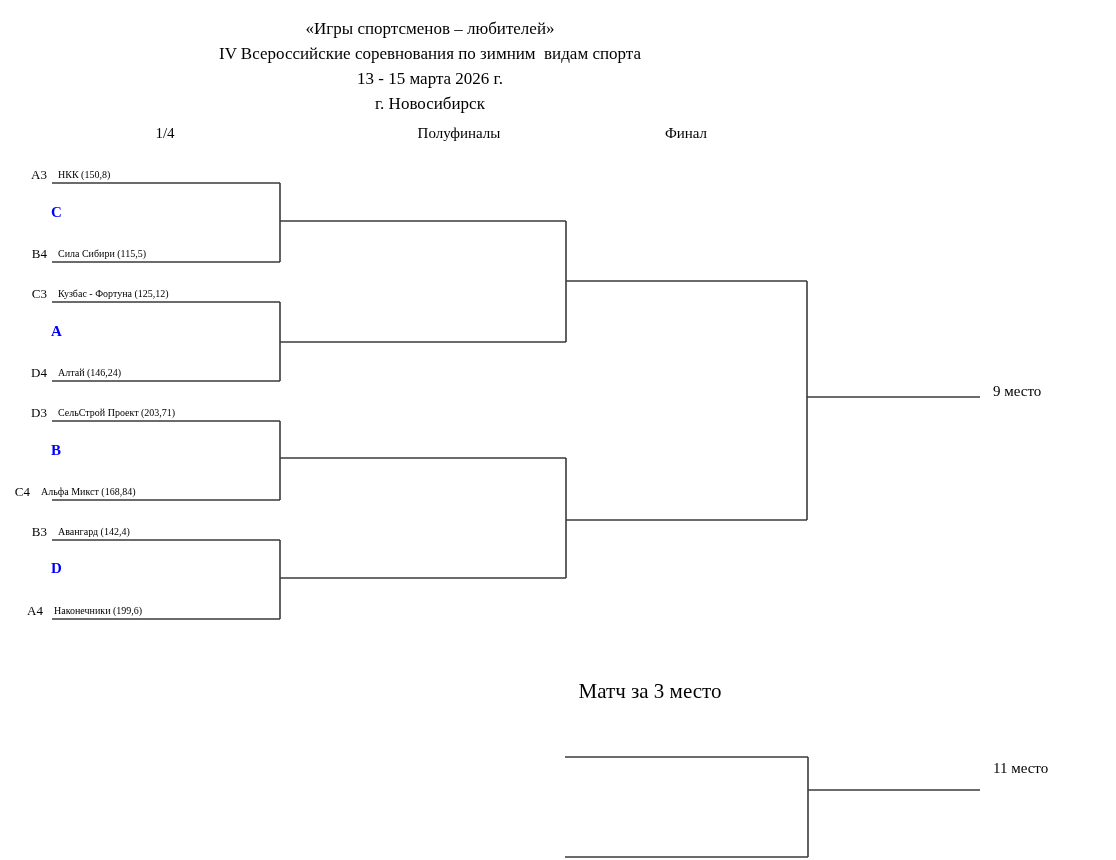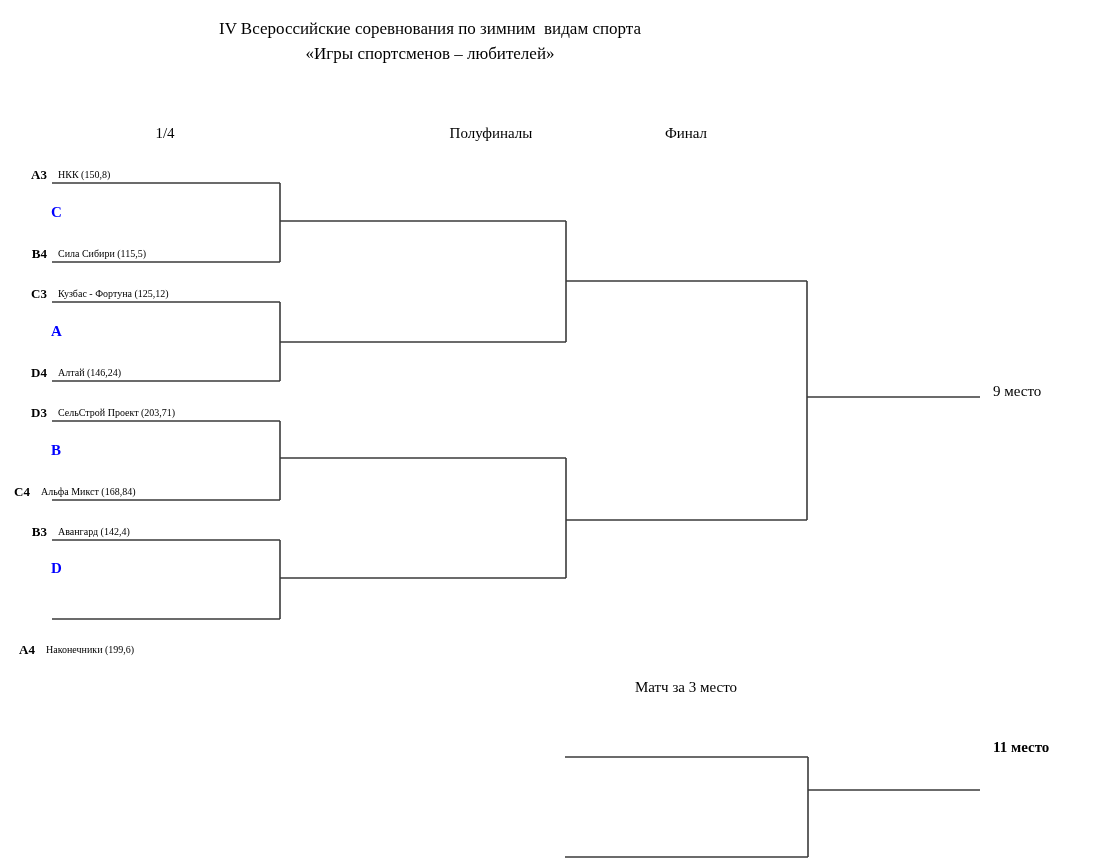--- a/index.html
+++ b/index.html
@@ -30,21 +30,21 @@
 
   
   .round-header {
     position: absolute;
     font-size: 15px;
     text-align: right;
     white-space: nowrap;
     transform: translateX(-50%);
   }
   #round-header-quarter { left: 165px; top: 125px; }
-  #round-header-semi    { left: 459px; top: 125px; margin-left: 32px; }
+  #round-header-semi    { left: 459px; top: 125px; }
   #round-header-final   { left: 686px; top: 125px; }
 
   
   #bracket-canvas {
     position: absolute;
     left: 0;
     top: 0;
     width: 1116px;
     height: 860px;
   }
@@ -54,21 +54,21 @@
   .team-entry {
     position: absolute;
     height: 20px;
     white-space: nowrap;
     line-height: 20px;
   }
   .team-seed {
     position: absolute;
     right: 100%;
     margin-right: 5px;
-    font-weight: bold;
+    font-weight: normal;
     font-size: 13px;
     line-height: 20px;
   }
   .team-name {
     display: block;
     font-size: 10px;
     line-height: 20px;
     padding-left: 6px;
   }
 
@@ -81,37 +81,39 @@
     white-space: nowrap;
   }
 
   
   .place-label {
     position: absolute;
     font-size: 15px;
     white-space: nowrap;
   }
   #place-label-9  { left: 993px; top: 383px; }
-  #place-label-11 { left: 993px; top: 739px; font-weight: bold; }
+  #place-label-11 { left: 993px; top: 760px; }
 
   #third-place-header {
     position: absolute;
-    left: 686px;
+    left: 650px;
     top: 679px;
-    font-size: 15px;
+    font-size: 21px;
     white-space: nowrap;
     transform: translateX(-50%);
   }
 </style>
 </head>
 <body>
 
 <div id="title-block">
+  <span class="title-line">«Игры спортсменов – любителей»</span>
   <span class="title-line">IV Всероссийские соревнования по зимним  видам спорта</span>
-  <span class="title-line">«Игры спортсменов – любителей»</span>
+  <span class="title-line">13 - 15 марта 2026 г.</span>
+  <span class="title-line">г. Новосибирск</span>
 </div>
 
 <div class="round-header" id="round-header-quarter">1/4</div>
 <div class="round-header" id="round-header-semi">Полуфиналы</div>
 <div class="round-header" id="round-header-final">Финал</div>
 
 <svg id="bracket-canvas" viewBox="0 0 1116 860">
 
   <line x1="52" y1="183" x2="280" y2="183"></line>
   <line x1="52" y1="262" x2="280" y2="262"></line>
@@ -170,21 +172,21 @@
   <span class="team-name">СельСтрой Проект (203,71)</span>
 </div>
 <div class="team-entry" style="left:35px; top:482px; width:228px;">
   <span class="team-seed">C4</span>
   <span class="team-name">Альфа Микст (168,84)</span>
 </div>
 <div class="team-entry" style="left:52px; top:522px; width:228px;">
   <span class="team-seed">B3</span>
   <span class="team-name">Авангард (142,4)</span>
 </div>
-<div class="team-entry" style="left:40px; top:601px; width:228px;margin-top:39px;">
+<div class="team-entry" style="left:48px; top:601px; width:228px;">
   <span class="team-seed">A4</span>
   <span class="team-name">Наконечники (199,6)</span>
 </div>
 
 <div class="group-letter" style="left:51px; top:204px;">C</div>
 <div class="group-letter" style="left:51px; top:323px;">A</div>
 <div class="group-letter" style="left:51px; top:442px;">B</div>
 <div class="group-letter" style="left:51px; top:560px;">D</div>
 
 <div class="place-label" id="place-label-9">9 место</div>

